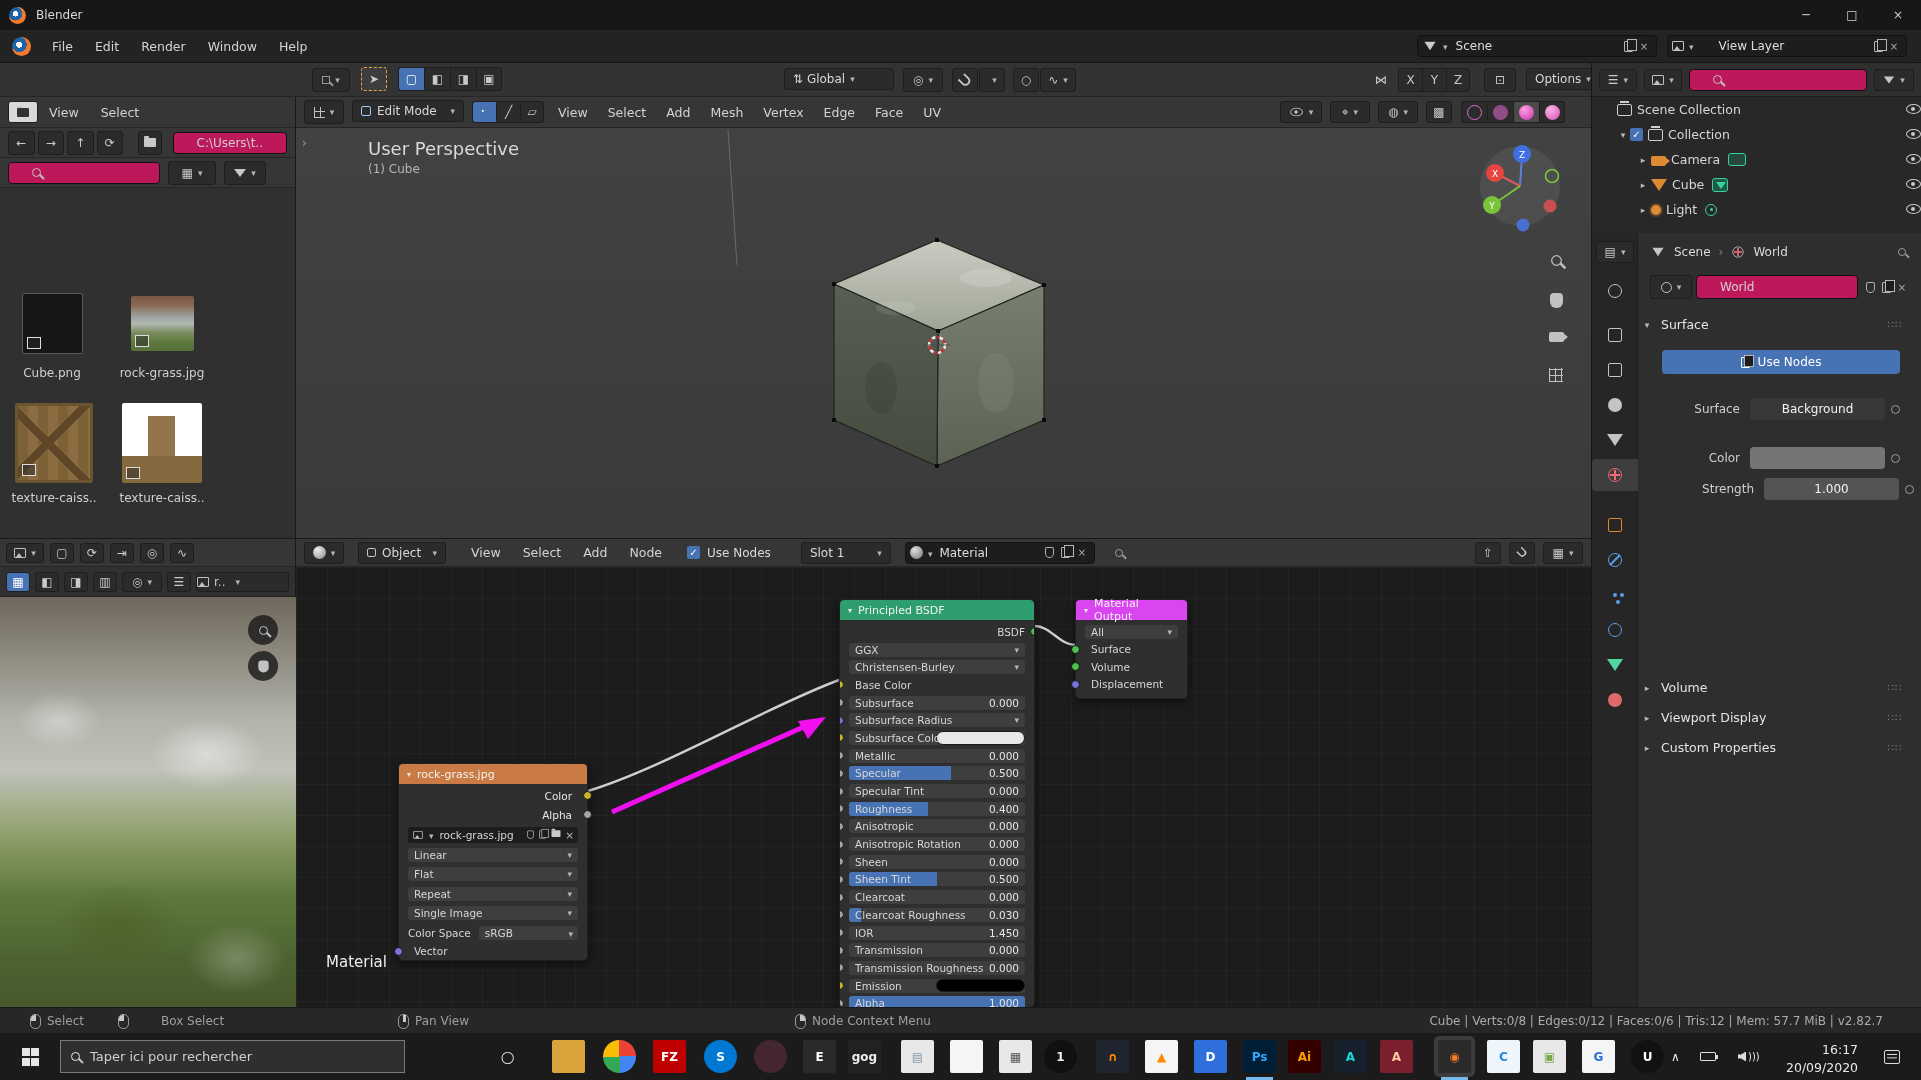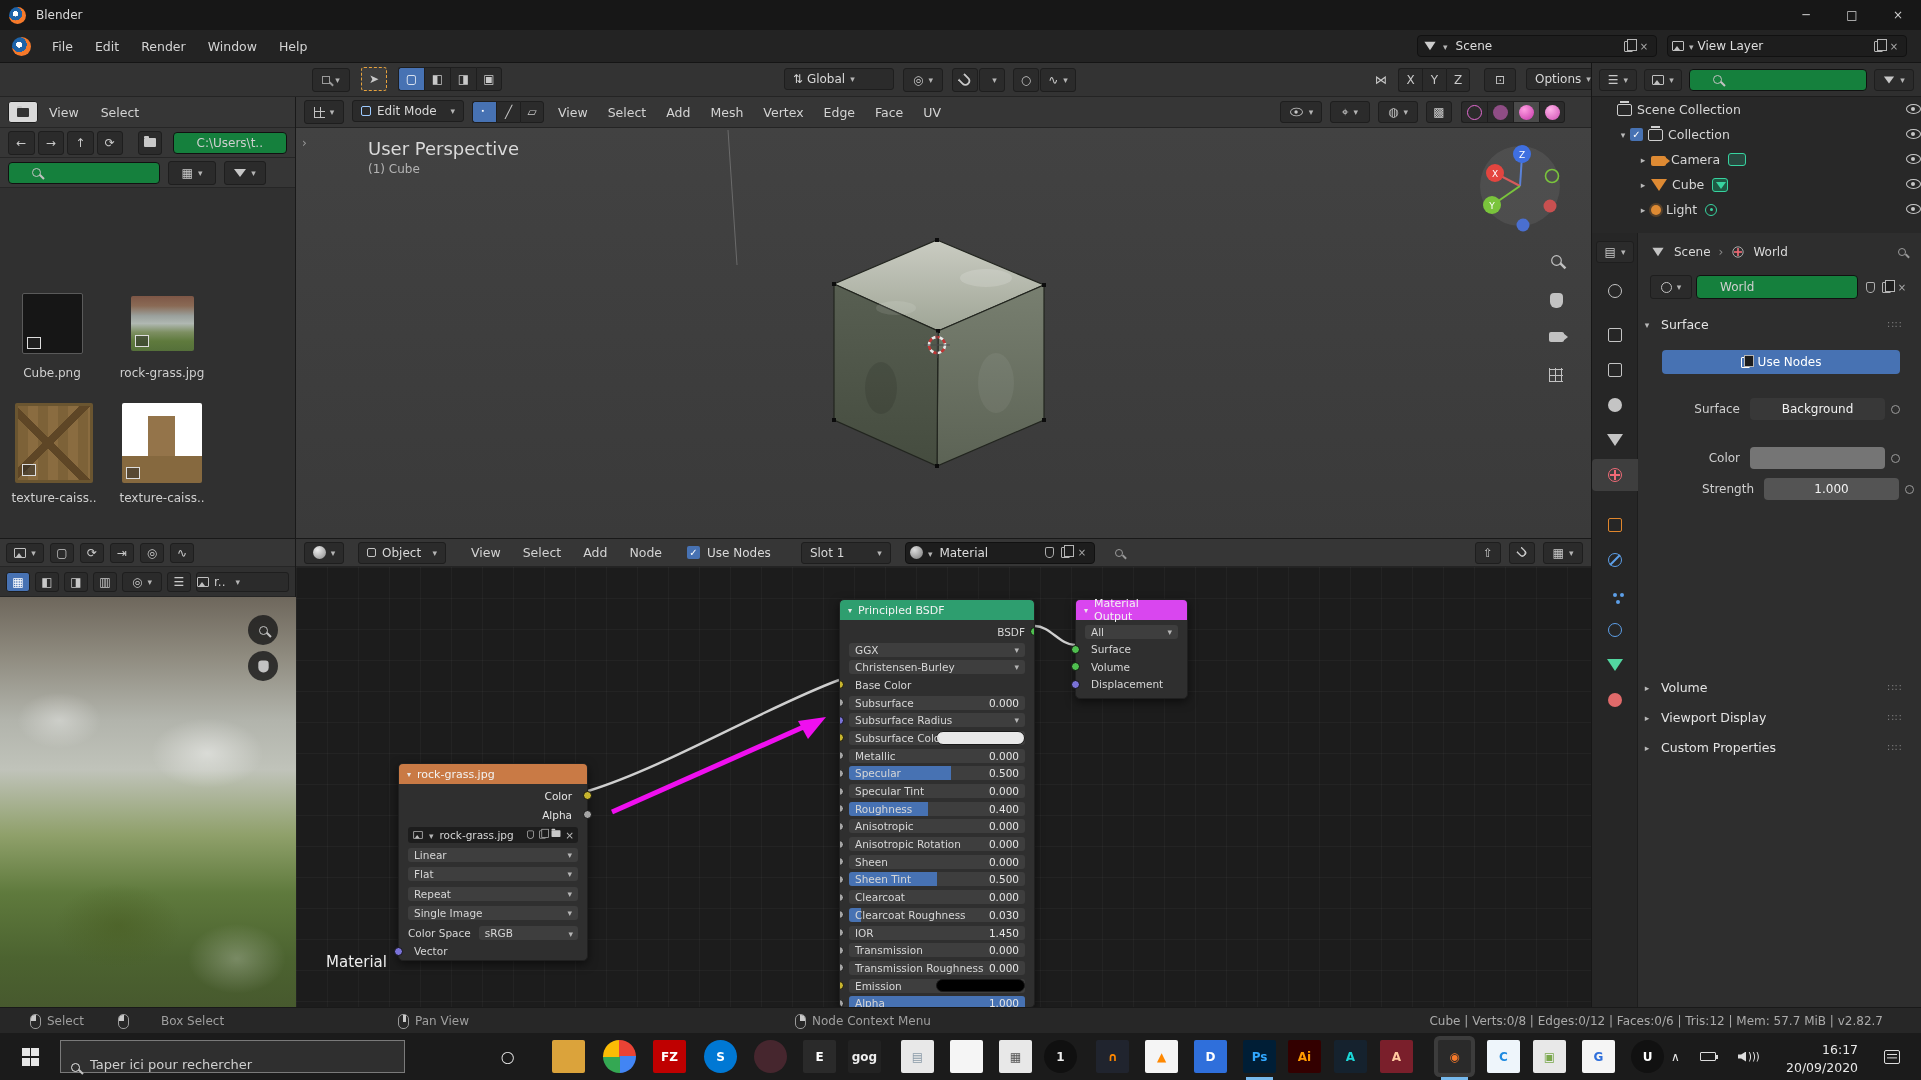--- a/index.html
+++ b/index.html
@@ -47,21 +47,21 @@
   .i-img{width:12px;height:10px;border:1.2px solid #c0c0c0;border-radius:1px;position:relative;display:inline-block}
   .i-img::after{content:"";position:absolute;left:1px;bottom:0;border-left:3px solid transparent;border-right:3px solid transparent;border-bottom:4px solid #c0c0c0}
   .chkbx{width:13px;height:13px;background:#4772b3;border-radius:2px;color:#fff;font-size:10px;display:inline-flex;align-items:center;justify-content:center}
   .mouse{width:11px;height:15px;border:1px solid #9a9a9a;border-radius:5px;position:relative;display:inline-block}
   .mouse.L::before{content:"";position:absolute;left:0;top:0;width:5px;height:6px;background:#c9c9c9;border-radius:4px 0 0 0}
   .mouse.M::before{content:"";position:absolute;left:4px;top:0;width:3px;height:7px;background:#c9c9c9}
   .mouse.R::before{content:"";position:absolute;right:0;top:0;width:5px;height:6px;background:#c9c9c9;border-radius:0 4px 0 0}
   
   .fb{left:0;top:97px;width:296px;height:441px;background:#303030;border-right:1px solid #191919}
   .fbrow{display:flex;align-items:center;padding:0 8px;height:30px;background:#363636;border-bottom:1px solid #262626}
-  .field{background:#15803d;border:1px solid #111;border-radius:4px;height:22px;display:flex;align-items:center;padding:0 23px;color:#cfcfcf}
+  .field{background:#be185d;border:1px solid #111;border-radius:4px;height:22px;display:flex;align-items:center;padding:0 23px;color:#cfcfcf}
   .thumb{position:absolute;border-radius:2px}
   .th-cube{background:#161616;border:1px solid #5a5a5a}
   .th-rock{background:linear-gradient(180deg,#7d5646 0%,#8a6a55 18%,#9aa09c 36%,#b0b8b2 50%,#7d8f62 66%,#5f7a3d 82%,#55703a 100%)}
   .th-crate{background:linear-gradient(45deg,transparent 42%,#5e4626 42% 50%,transparent 50%),linear-gradient(135deg,transparent 42%,#5e4626 42% 50%,transparent 50%),repeating-linear-gradient(90deg,#7d6238 0 10px,#8a6c40 10px 20px);border:3px solid #6a5530}
   .th-cross{background:linear-gradient(#86693f,#86693f) 50% 100%/100% 34% no-repeat,linear-gradient(#94744a,#94744a) 50% 40%/34% 60% no-repeat,#fff}
   .thlabel{position:absolute;width:120px;text-align:center;color:#cfcfcf;font-size:12px}
   .imgbadge{position:absolute;left:4px;bottom:4px;width:14px;height:12px;border:1.2px solid #ddd;background:rgba(40,40,40,.5)}
   
   .viewport{left:296px;top:128px;width:1295px;height:410px;background:linear-gradient(#424242,#3a3a3a);overflow:hidden}
   .ovl1{color:#dadada;font-size:18px}
@@ -153,21 +153,21 @@
   .usenodes{background:#4772b3;border-radius:4px;height:24px;display:flex;align-items:center;justify-content:center;color:#fff;gap:8px}
   .decor{width:9px;height:9px;border:1.4px solid #9a9a9a;border-radius:50%;margin-left:6px;flex:none}
   
   .statusbar{left:0;top:1007px;width:1921px;height:26px;background:#272727;border-top:1px solid #191919;color:#9f9f9f}
   .hint{position:absolute;top:0;height:26px;display:flex;align-items:center;gap:6px;font-size:12px}
   .taskbar{left:0;top:1033px;width:1921px;height:47px;background:#1b1b1b}
   .startbtn{position:absolute;left:0;top:0;width:60px;height:47px;display:flex;align-items:center;justify-content:center}
   .winlogo{width:17px;height:17px;background:conic-gradient(#e6e6e6 0 100%);clip-path:polygon(0 0,47% 0,47% 47%,0 47%,0 0);box-shadow:0 0 0 0}
   .winlogo{background:#e6e6e6;clip-path:none;display:grid;grid-template-columns:8px 8px;grid-template-rows:8px 8px;gap:1.5px;background:transparent}
   .winlogo span{background:#e6e6e6}
-  .tsearch{position:absolute;left:60px;top:7px;width:345px;height:33px;background:#2f2f2f;border:1.5px solid #7a7a7a;display:flex;align-items:flex-end;gap:10px;padding:0 10px;color:#cfcfcf;font-size:13px}
+  .tsearch{position:absolute;left:60px;top:7px;width:345px;height:33px;background:#2f2f2f;border:1.5px solid #7a7a7a;display:flex;align-items:center;gap:10px;padding:0 10px;color:#cfcfcf;font-size:13px}
   .tapp{position:absolute;top:7px;width:33px;height:33px;display:flex;align-items:center;justify-content:center;border-radius:2px;font-weight:bold;font-size:12px}
   .tapp.circle{border-radius:50%}
   .tapp.active{box-shadow:0 0 0 4px #3c3c3c;background-clip:padding-box}
   .tapp.underline::after{content:"";position:absolute;left:3px;right:3px;bottom:-7px;height:3px;background:#76b9ed}
   .tray{position:absolute;top:0;height:47px;display:flex;align-items:center;color:#e8e8e8}
   .clock{text-align:right;font-size:12.5px;line-height:1.45}
   .batt{width:16px;height:9px;border:1.3px solid #ddd;border-radius:1px;position:relative}
   .batt::after{content:"";position:absolute;right:-3.4px;top:1.6px;width:2px;height:4px;background:#ddd}
   .notif{width:16px;height:14px;border:1.3px solid #ddd;border-radius:2px;position:relative}
   .notif::before{content:"";position:absolute;left:2px;top:3px;right:2px;height:1.4px;background:#ddd;box-shadow:0 3.4px 0 #ddd}
@@ -203,21 +203,21 @@
         <span class="dd"></span>
         <span style="margin-left:8px;flex:1">Scene</span>
         <span class="minib">
             <span class="i-copy"></span>
           </span>
         <span class="minib">×</span>
       </span>
       <span class="idsel" style="width:240px">
         <span class="i-img"></span>
         <span class="dd"></span>
-        <span style="margin-left:4px;flex:1">View Layer</span>
+        <span style="margin-left:25px;flex:1">View Layer</span>
         <span class="minib">
             <span class="i-copy"></span>
           </span>
         <span class="minib">×</span>
       </span>
     </span>
   </div>
 
   <div class="abs toolrow">
     <span class="ibtn dd" style="position:absolute;left:312px;top:5px;width:38px">

